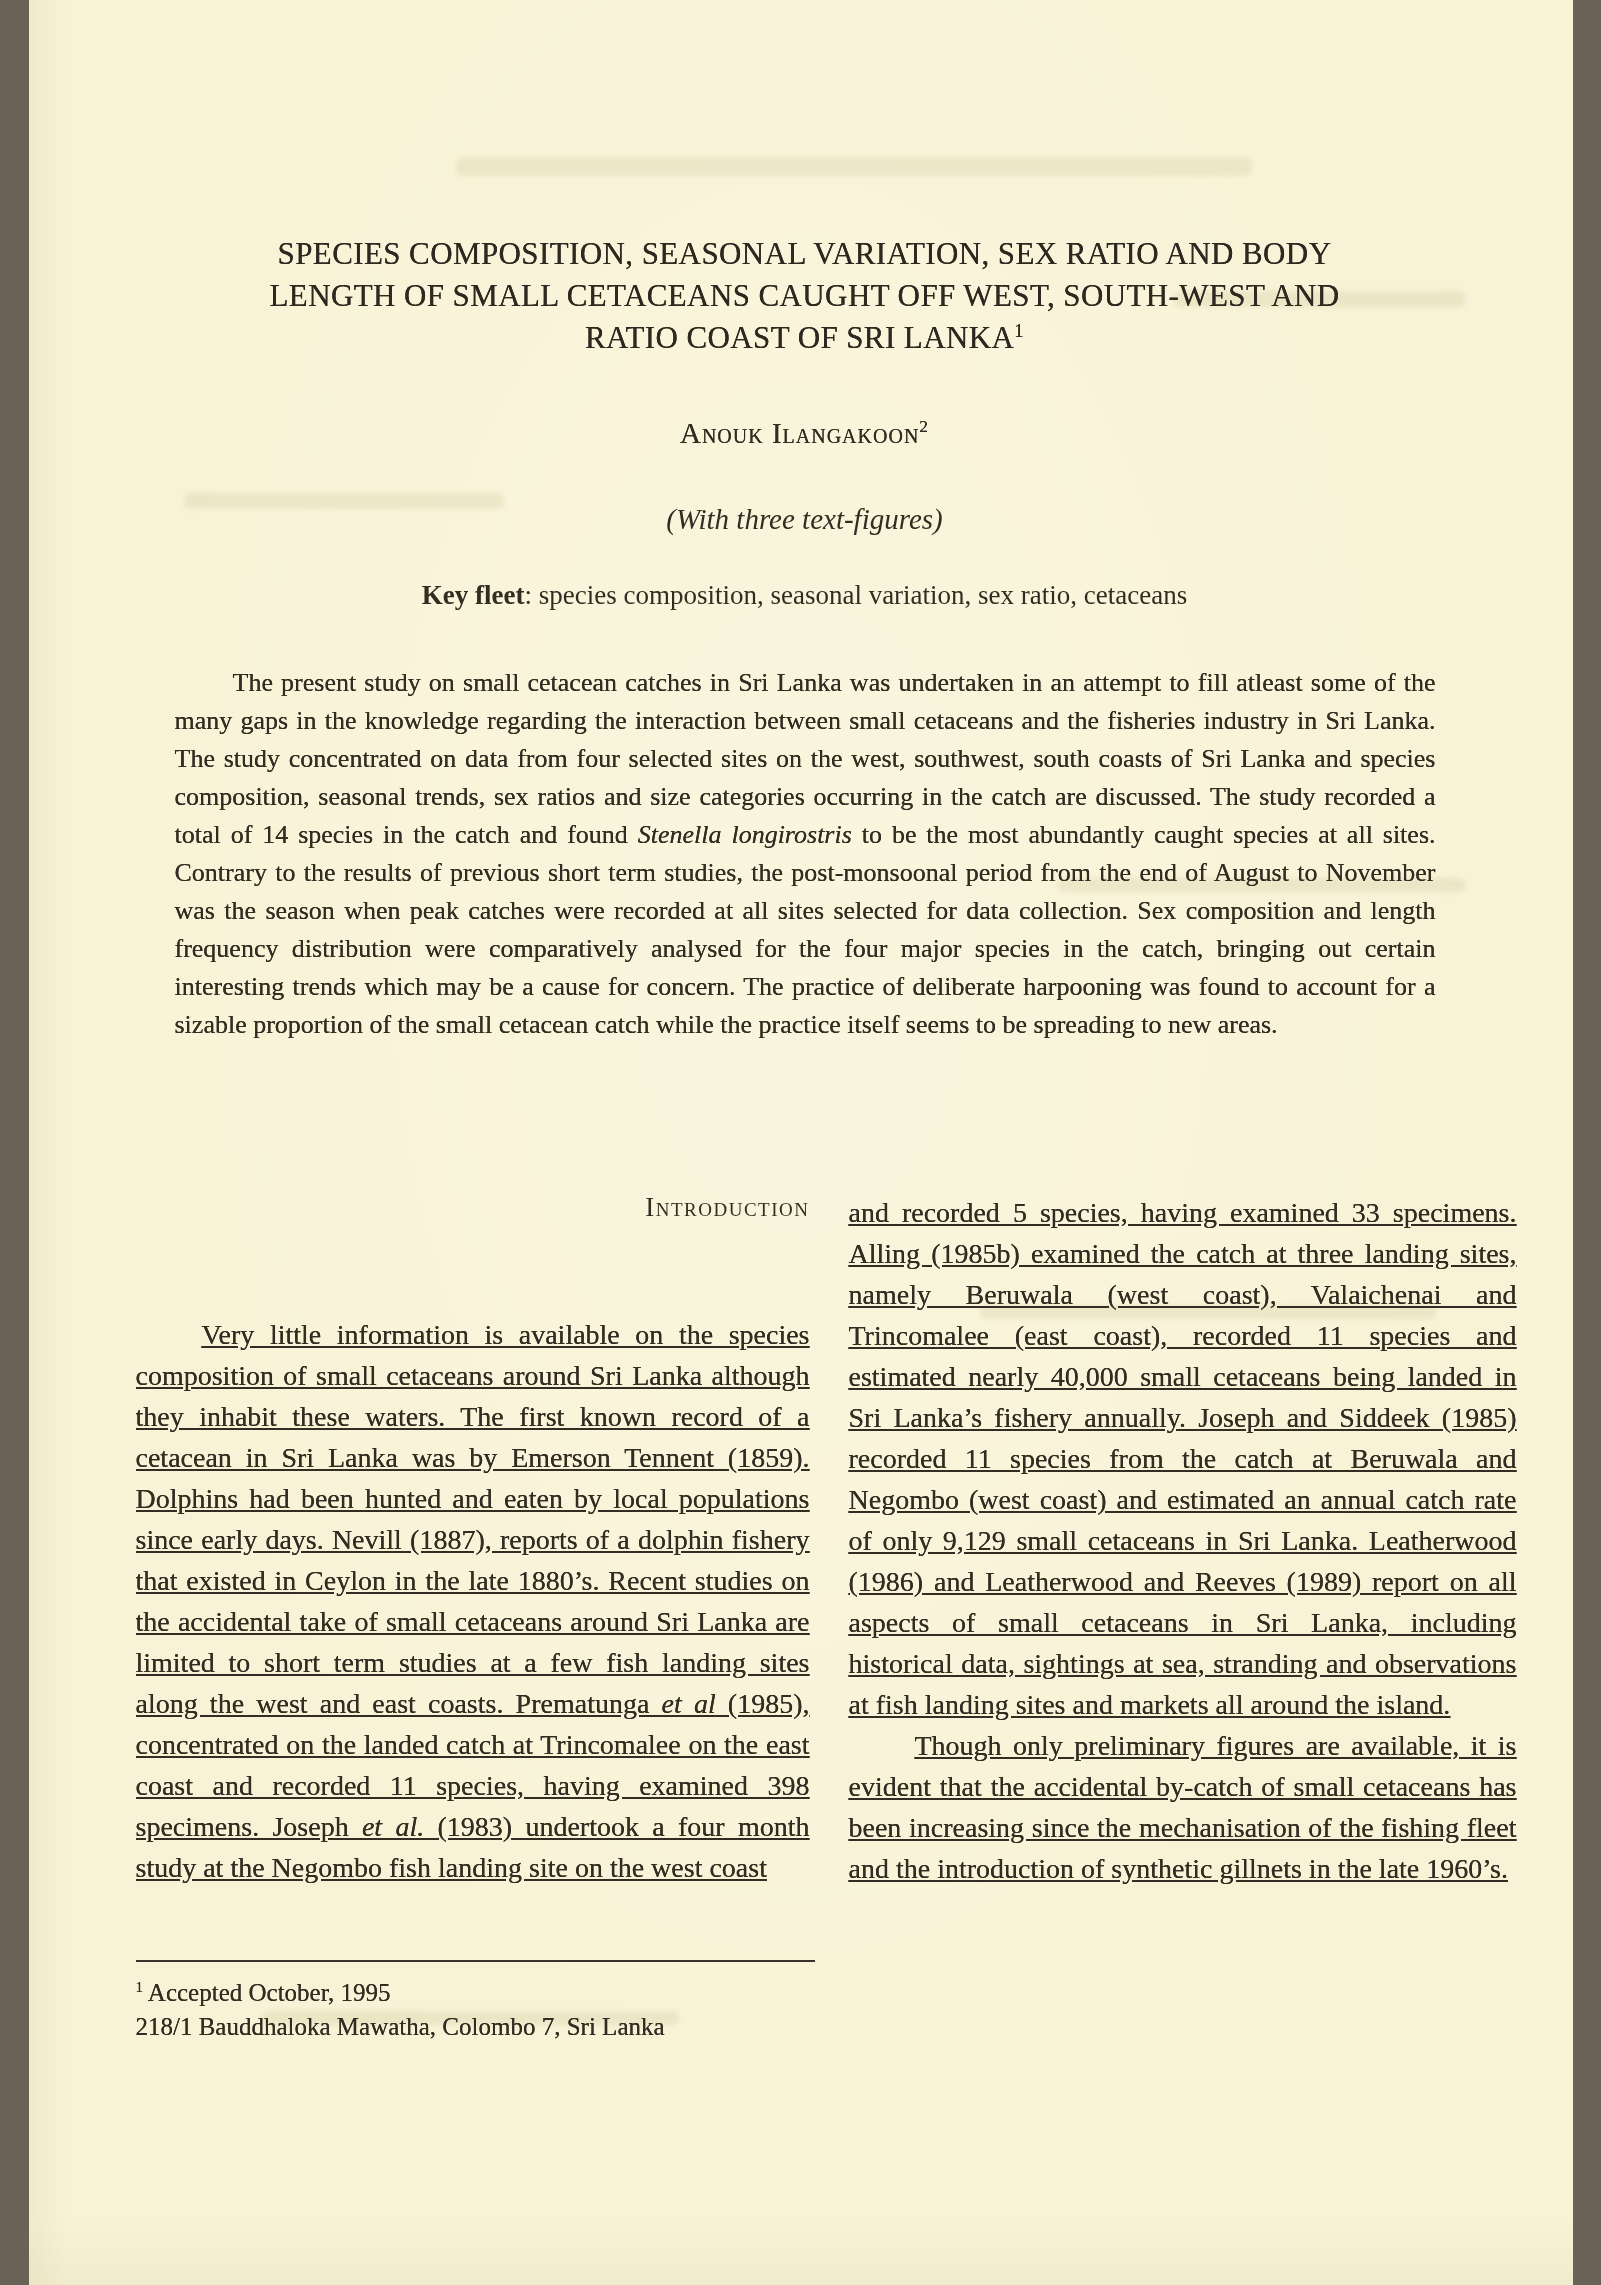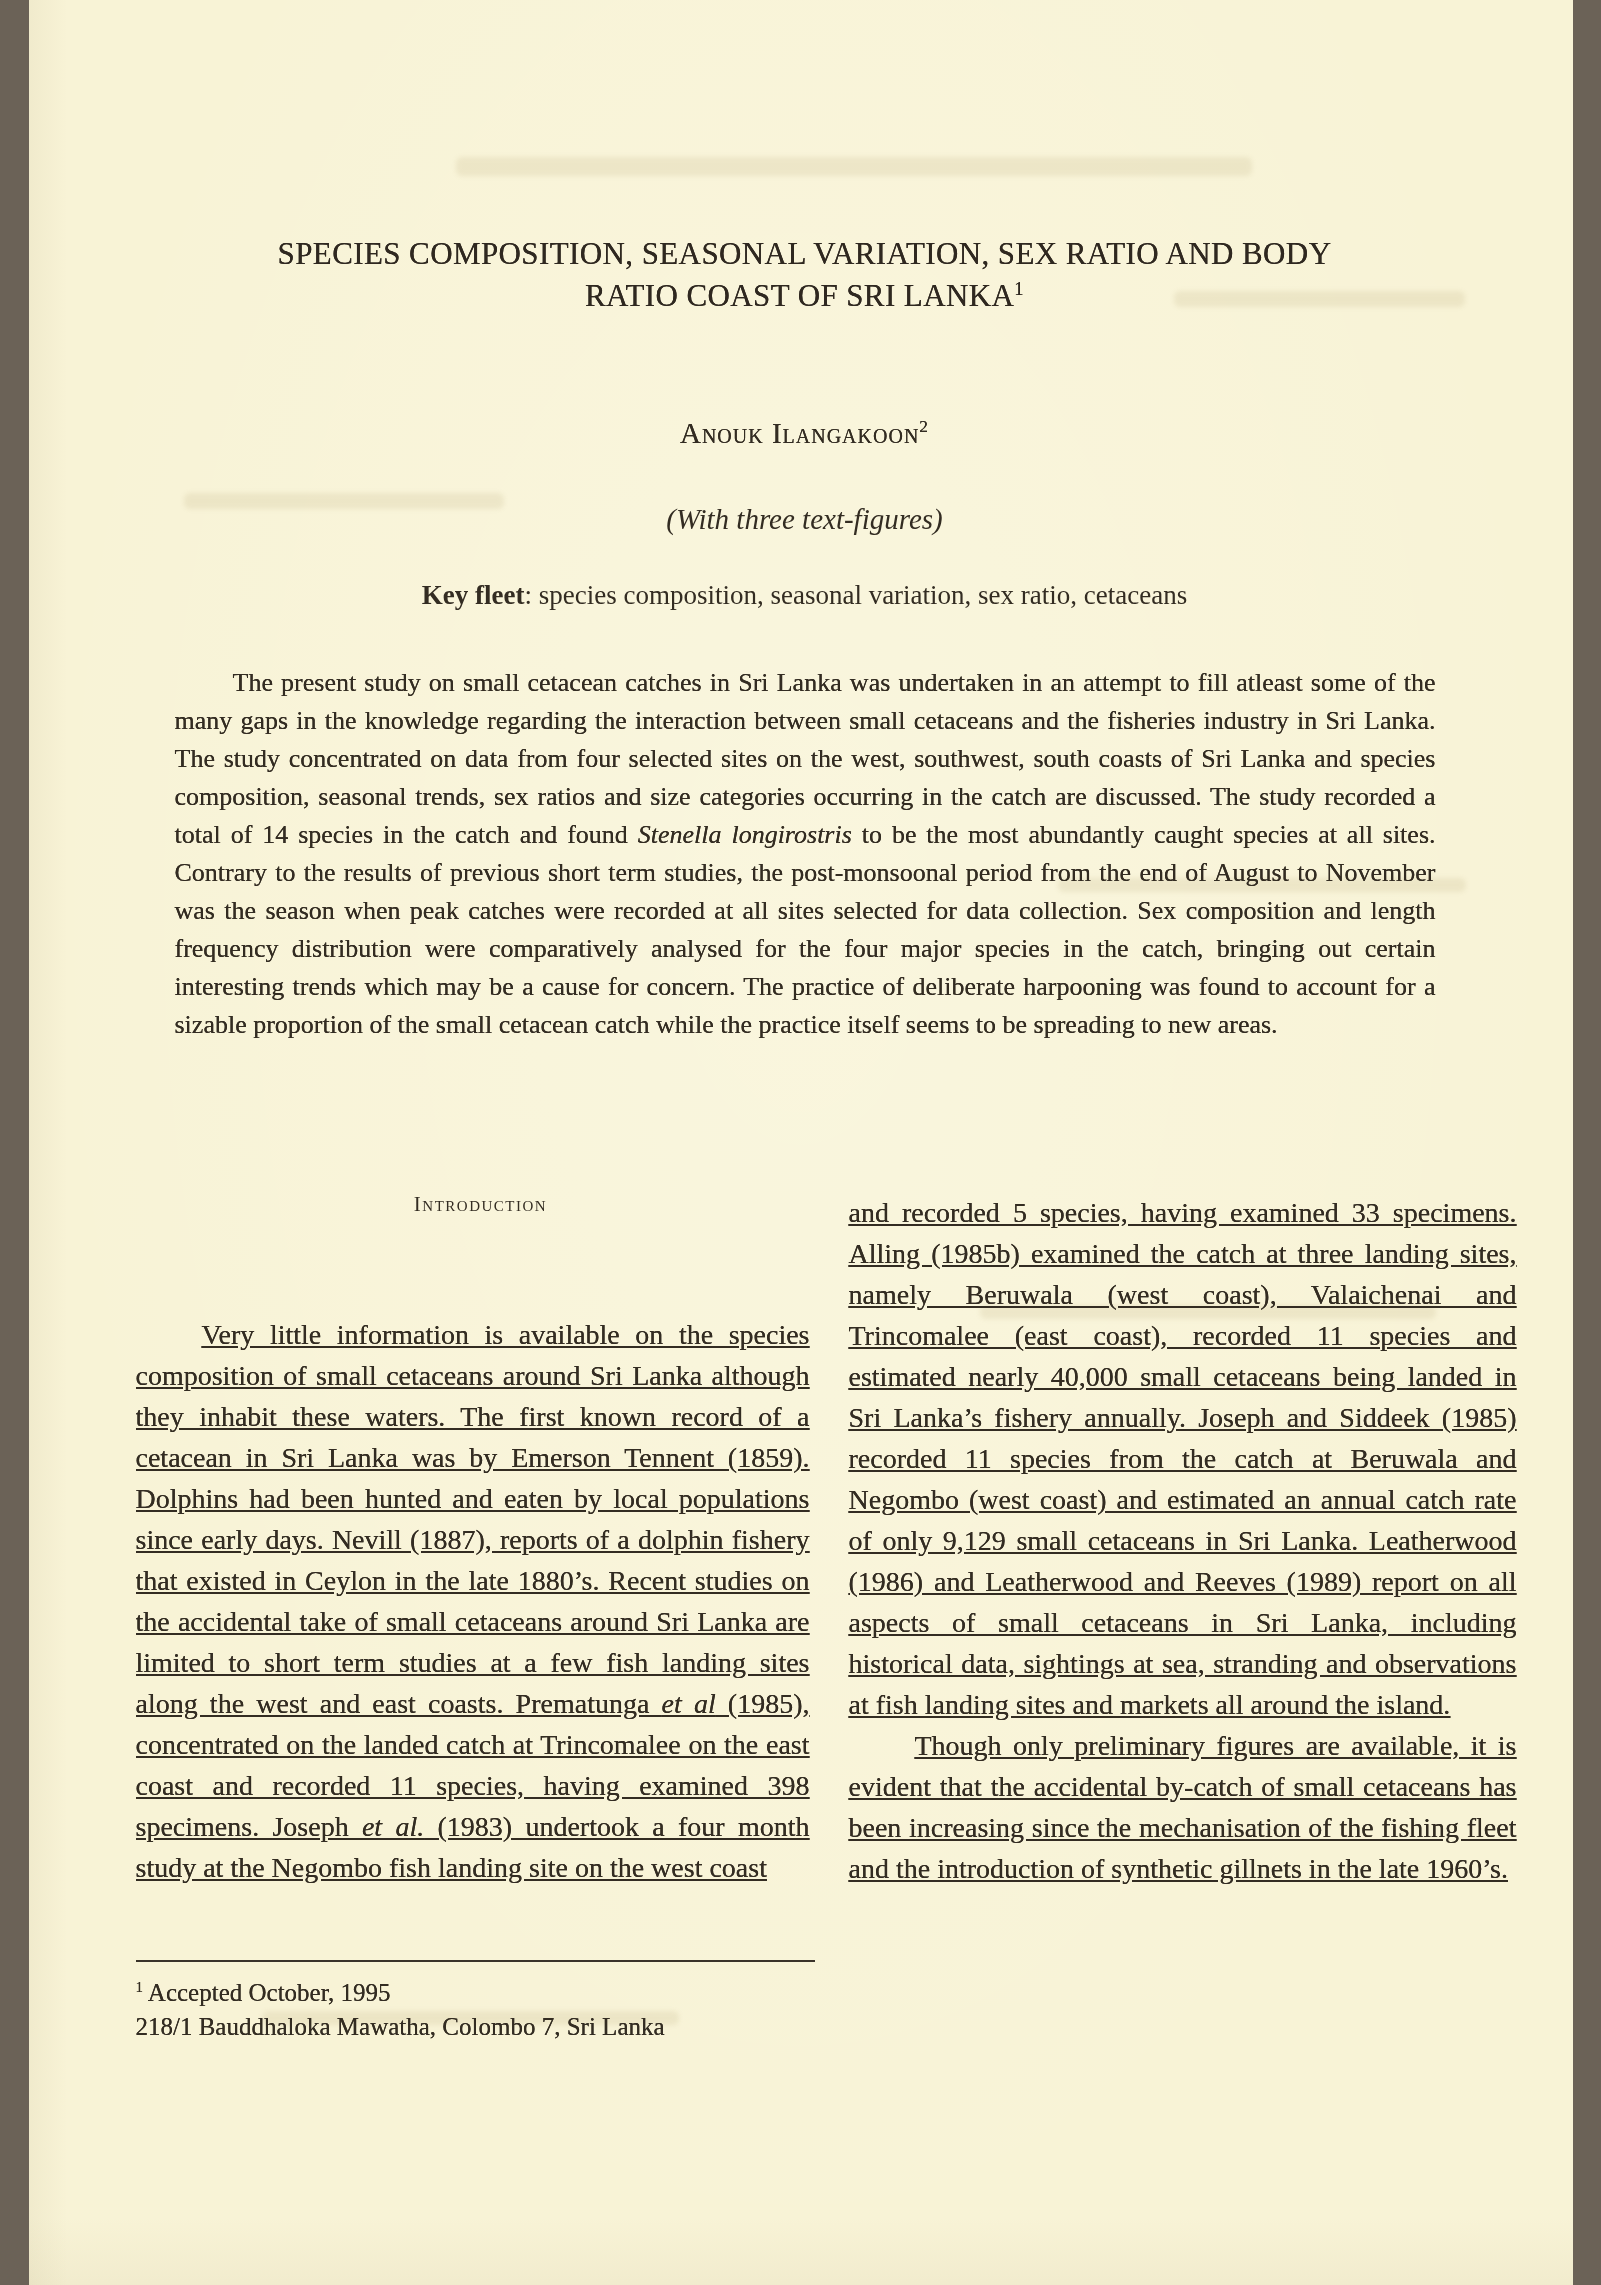--- a/index.html
+++ b/index.html
@@ -39,23 +39,23 @@
     font-size:27px;
   }
   .keywords b{font-weight:bold;}
   .abstract{
     left:146px;width:1261px;top:664px;
     font-size:26px;line-height:38px;
     text-align:justify;text-indent:58px;
     text-shadow:0 0 0.4px currentColor;
   }
   .introhead{
-    left:115px;width:674px;top:1192px;
-    font-size:21px;font-variant:small-caps;letter-spacing:1.5px;
-    text-align:center;
+    left:107px;width:674px;top:1192px;
+    font-size:27px;font-variant:small-caps;letter-spacing:1.5px;
+    text-align:right;
   }
   .col{
     font-size:28px;line-height:41px;
     text-align:justify;
     text-shadow:0 0 0.5px currentColor;
     text-decoration:underline;
   }
   .leftcol{left:107px;width:674px;top:1314px;height:708px;overflow:hidden;}
   .rightcol{left:820px;width:668px;top:1192px;}
   .col p{margin:0;padding:0;}
@@ -85,20 +85,21 @@
 
   <div class="abs ghost" style="left:427px;top:157px;width:796px;height:19.4px;"></div>
   <div class="abs ghost" style="left:1145px;top:291px;width:291px;height:15.5px;"></div>
   <div class="abs ghost" style="left:155px;top:493px;width:320px;height:15.5px;"></div>
   <div class="abs ghost" style="left:1029px;top:878px;width:408px;height:13.6px;"></div>
   <div class="abs ghost" style="left:951px;top:1305px;width:456px;height:13.6px;"></div>
   <div class="abs ghost" style="left:233px;top:2011px;width:417px;height:13.6px;"></div>
 
   <div class="abs title center ink">
     <div>SPECIES COMPOSITION, SEASONAL VARIATION, SEX RATIO AND BODY</div>
+    <div>LENGTH OF SMALL CETACEANS CAUGHT OFF WEST, SOUTH-WEST AND</div>
     <div><span>RATIO COAST OF SRI LANKA</span><sup>1</sup></div>
   </div>
 
   <div class="abs author center">
     <span>Anouk Ilangakoon</span><sup>2</sup>
   </div>
 
   <div class="abs figsnote center">(With three text-figures)</div>
 
   <div class="abs keywords center">

